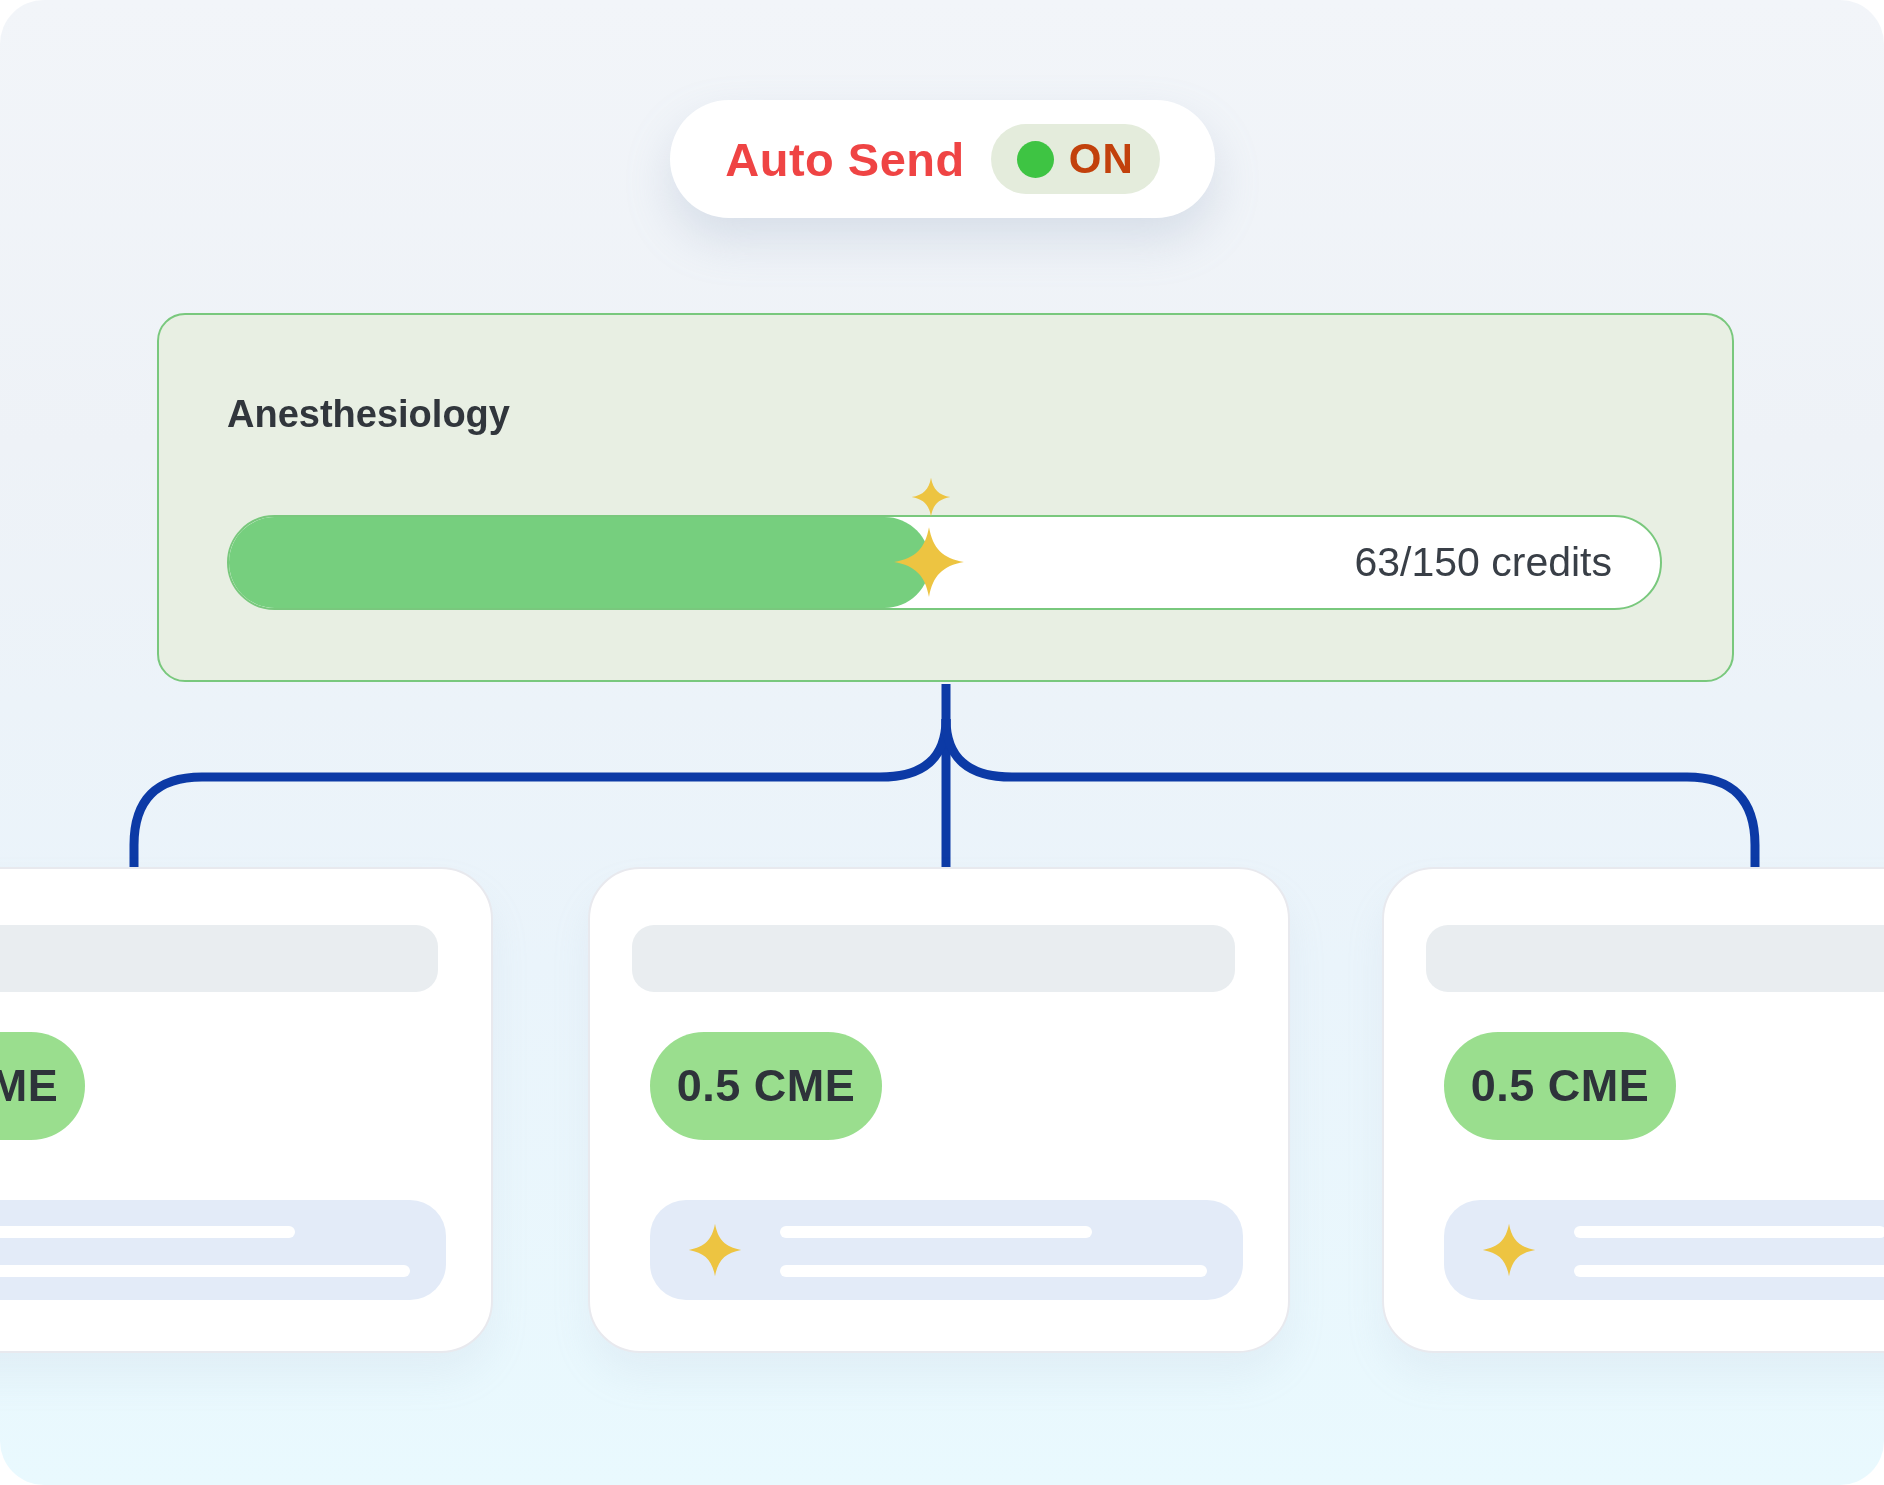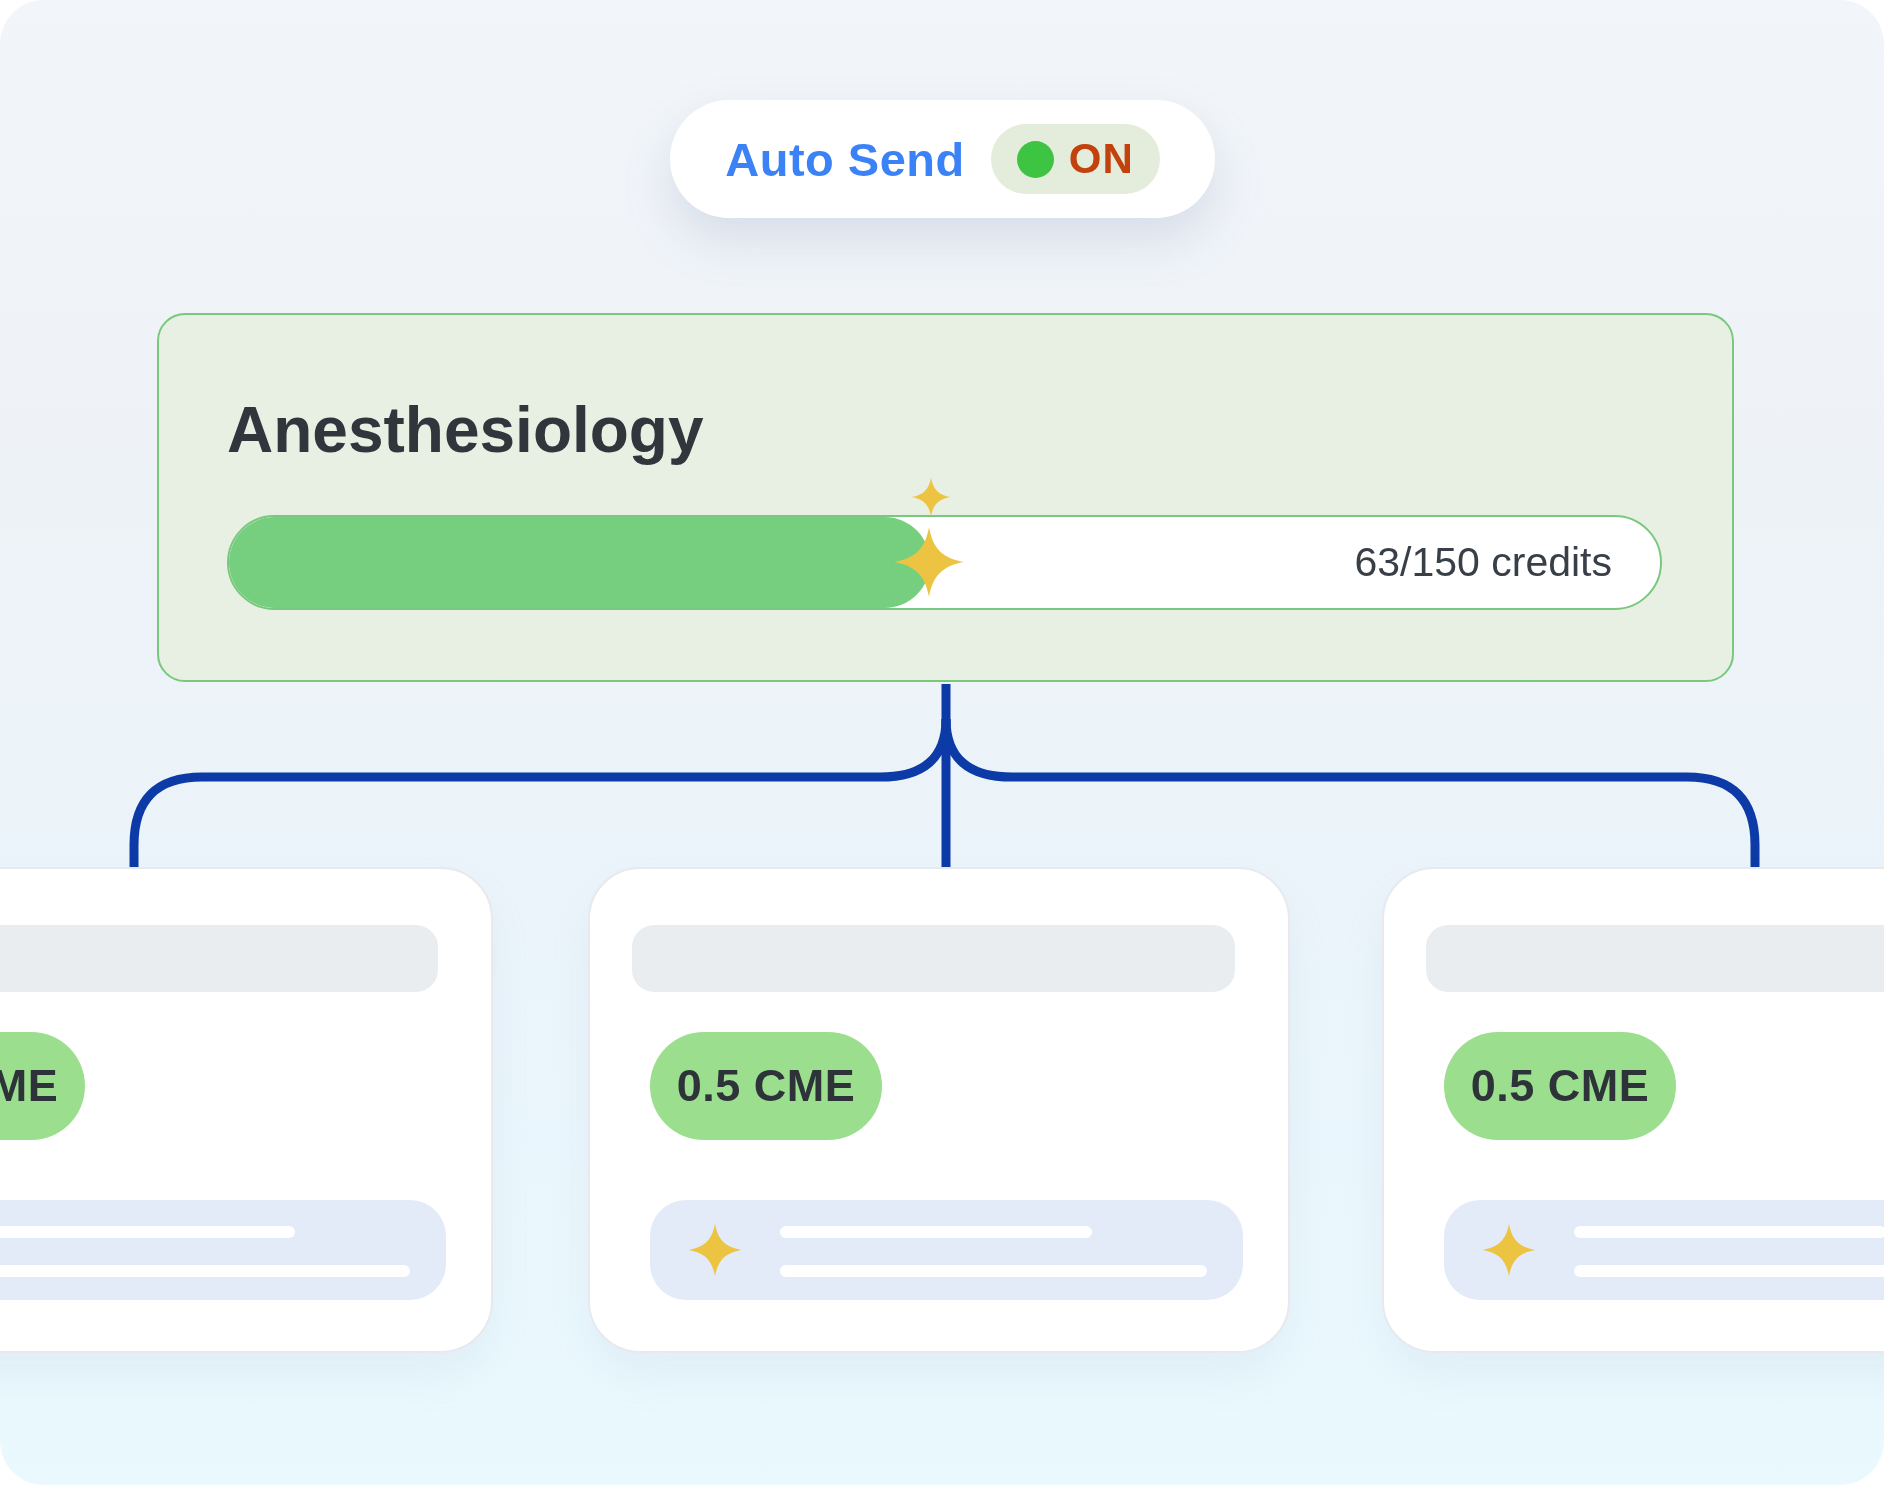--- a/index.html
+++ b/index.html
@@ -5,30 +5,30 @@
   html,body{margin:0;padding:0;background:#ffffff;}
   body{width:1884px;height:1485px;position:relative;overflow:hidden;
        font-family:"Liberation Sans","DejaVu Sans",sans-serif;}
   .canvas{position:absolute;inset:0;border-radius:44px;overflow:hidden;
           background:linear-gradient(180deg,#f2f5f9 0%,#eef2f7 30%,#eaf4fb 65%,#e9f9fe 100%);}
 
   
   .autosend{position:absolute;left:670px;top:100px;width:545px;height:118px;border-radius:60px;
             background:#ffffff;box-shadow:0 22px 45px rgba(150,168,195,.28);
             display:flex;align-items:center;justify-content:center;gap:26px;}
-  .autosend-label{font-size:47px;font-weight:700;color:#3b82f6;letter-spacing:.5px;}
+  .autosend-label{font-size:47px;font-weight:700;color:#ef4444;letter-spacing:.5px;}
   .on-badge{height:70px;border-radius:40px;background:#e4ecdc;display:flex;align-items:center;
             gap:15px;padding:0 26px;}
   .on-dot{width:37px;height:37px;border-radius:50%;background:#3ec443;}
   .on-text{font-size:42px;font-weight:700;color:#c2410c;letter-spacing:1px;}
 
   
   .specialty{position:absolute;left:157px;top:313px;width:1577px;height:369px;border-radius:28px;
              background:#e8efe3;border:2px solid #79c87d;box-sizing:border-box;}
-  .specialty-title{position:absolute;left:68px;top:78px;font-size:64px;font-weight:600;color:#31363c;}
+  .specialty-title{position:absolute;left:68px;top:78px;font-size:38px;font-weight:600;color:#31363c;}
   .progressbar{position:absolute;left:68px;top:200px;width:1435px;height:95px;border-radius:60px;
                background:#ffffff;border:2px solid #79c87d;box-sizing:border-box;}
   .progress-fill{position:absolute;left:0;top:0;bottom:0;border-radius:60px;background:#76cf7e;}
   .progress-text{position:absolute;inset:0;display:flex;align-items:center;justify-content:flex-end;
                  padding-right:48px;font-size:41px;color:#393f47;}
   .sparkle{position:absolute;}
   .sparkle svg{display:block;width:100%;height:100%;}
   .sparkle path{fill:#edc441;}
   .spark-big{left:664px;top:9px;width:72px;height:72px;}
   .spark-small{left:682px;top:-40px;width:40px;height:40px;}

